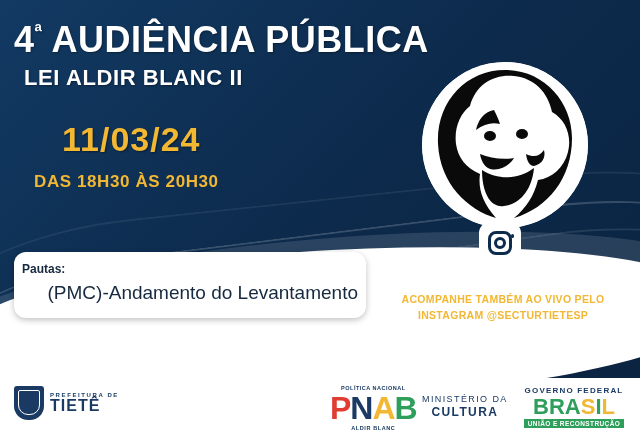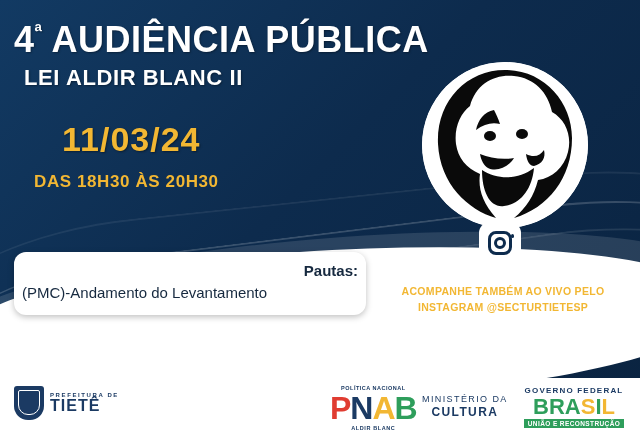--- a/index.html
+++ b/index.html
@@ -137,29 +137,29 @@
     width: 352px;
     background: #ffffff;
     border-radius: 12px;
     padding: 10px 8px 12px 8px;
     box-sizing: border-box;
     z-index: 10;
     box-shadow: 0 2px 6px rgba(0,0,0,0.25);
   }
   .agenda-title {
     color: #16293f;
-    font-size: 15px;
-    font-weight: bold;
-    text-align: right;
+    font-size: 12px;
+    font-weight: bold;
+    text-align: left;
     margin-bottom: 4px;
   }
   .agenda-item {
     color: #16293f;
-    font-size: 15px;
-    text-align: left;
+    font-size: 19px;
+    text-align: right;
     line-height: 1.35;
   }
 
   
   .portrait {
     position: absolute;
     right: 52px;
     top: 62px;
     width: 166px;
     height: 166px;
@@ -200,21 +200,21 @@
   .ig-icon .ig-dot {
     position: absolute;
     right: 7px; top: 12px;
     width: 3.5px; height: 3.5px;
     background: #0d2b4d;
     border-radius: 50%;
   }
   .ig-text {
     position: absolute;
     left: 398px;
-    top: 284px;
+    top: 292px;
     width: 210px;
     text-align: center;
     color: #f2b733;
     font-size: 10.5px;
     font-weight: bold;
     line-height: 1.5;
     letter-spacing: 0.3px;
     z-index: 10;
   }
 

